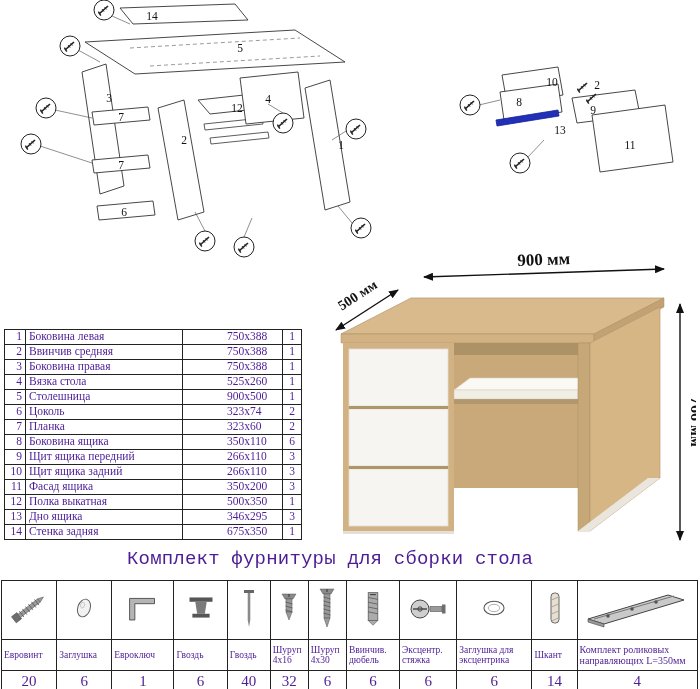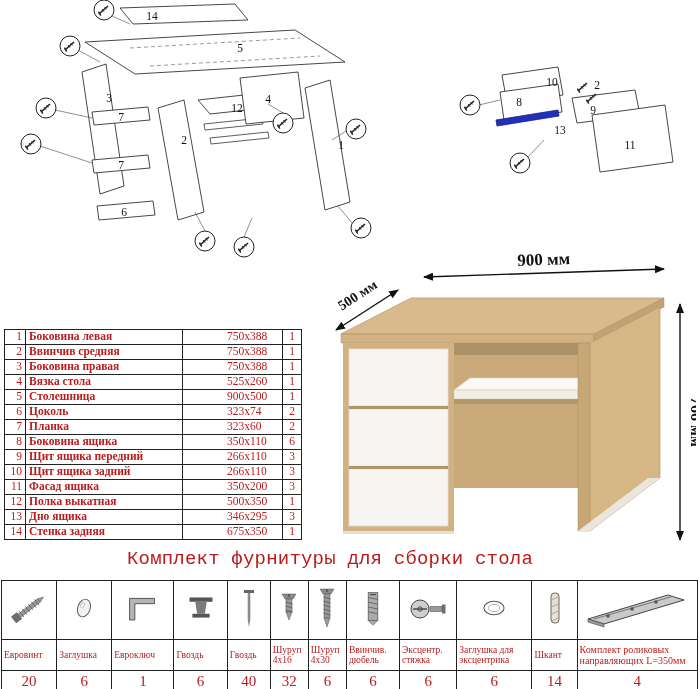--- a/index.html
+++ b/index.html
@@ -1,25 +1,25 @@
 <!DOCTYPE html>
 <html><head>
 <meta charset="utf-8">
 <style>
   html,body{margin:0;padding:0;background:#fff;}
   .sheet{position:relative;width:700px;height:689px;background:#ffffff;overflow:hidden;
-         font-family:"Liberation Serif",serif;color:#b91c1c;}
+         font-family:"Liberation Serif",serif;color:#4c1d95;}
   svg text{font-family:"Liberation Serif",serif;fill:#111;}
 
   
   .parts-table{position:absolute;left:4px;top:329px;border-collapse:collapse;
                font-size:11.5px;line-height:1;}
   .parts-table td{border:1px solid #222;padding:0 3px;height:14px;white-space:nowrap;}
   .parts-table td.num{text-align:right;width:14px;}
-  .parts-table td.name{width:150px;font-weight:bold;}
+  .parts-table td.name{width:150px;}
   .parts-table td.size{width:52px;text-align:left;padding-left:44px;}
   .parts-table td.qty{width:12px;text-align:center;}
 
   
   .sheet-title{position:absolute;top:548px;left:0;width:660px;text-align:center;
                font-size:19px;letter-spacing:.2px;font-family:Liberation Mono, monospace;}
 
   
   .hw-table{position:absolute;left:1px;top:580px;width:697px;border-collapse:collapse;
             table-layout:fixed;}

